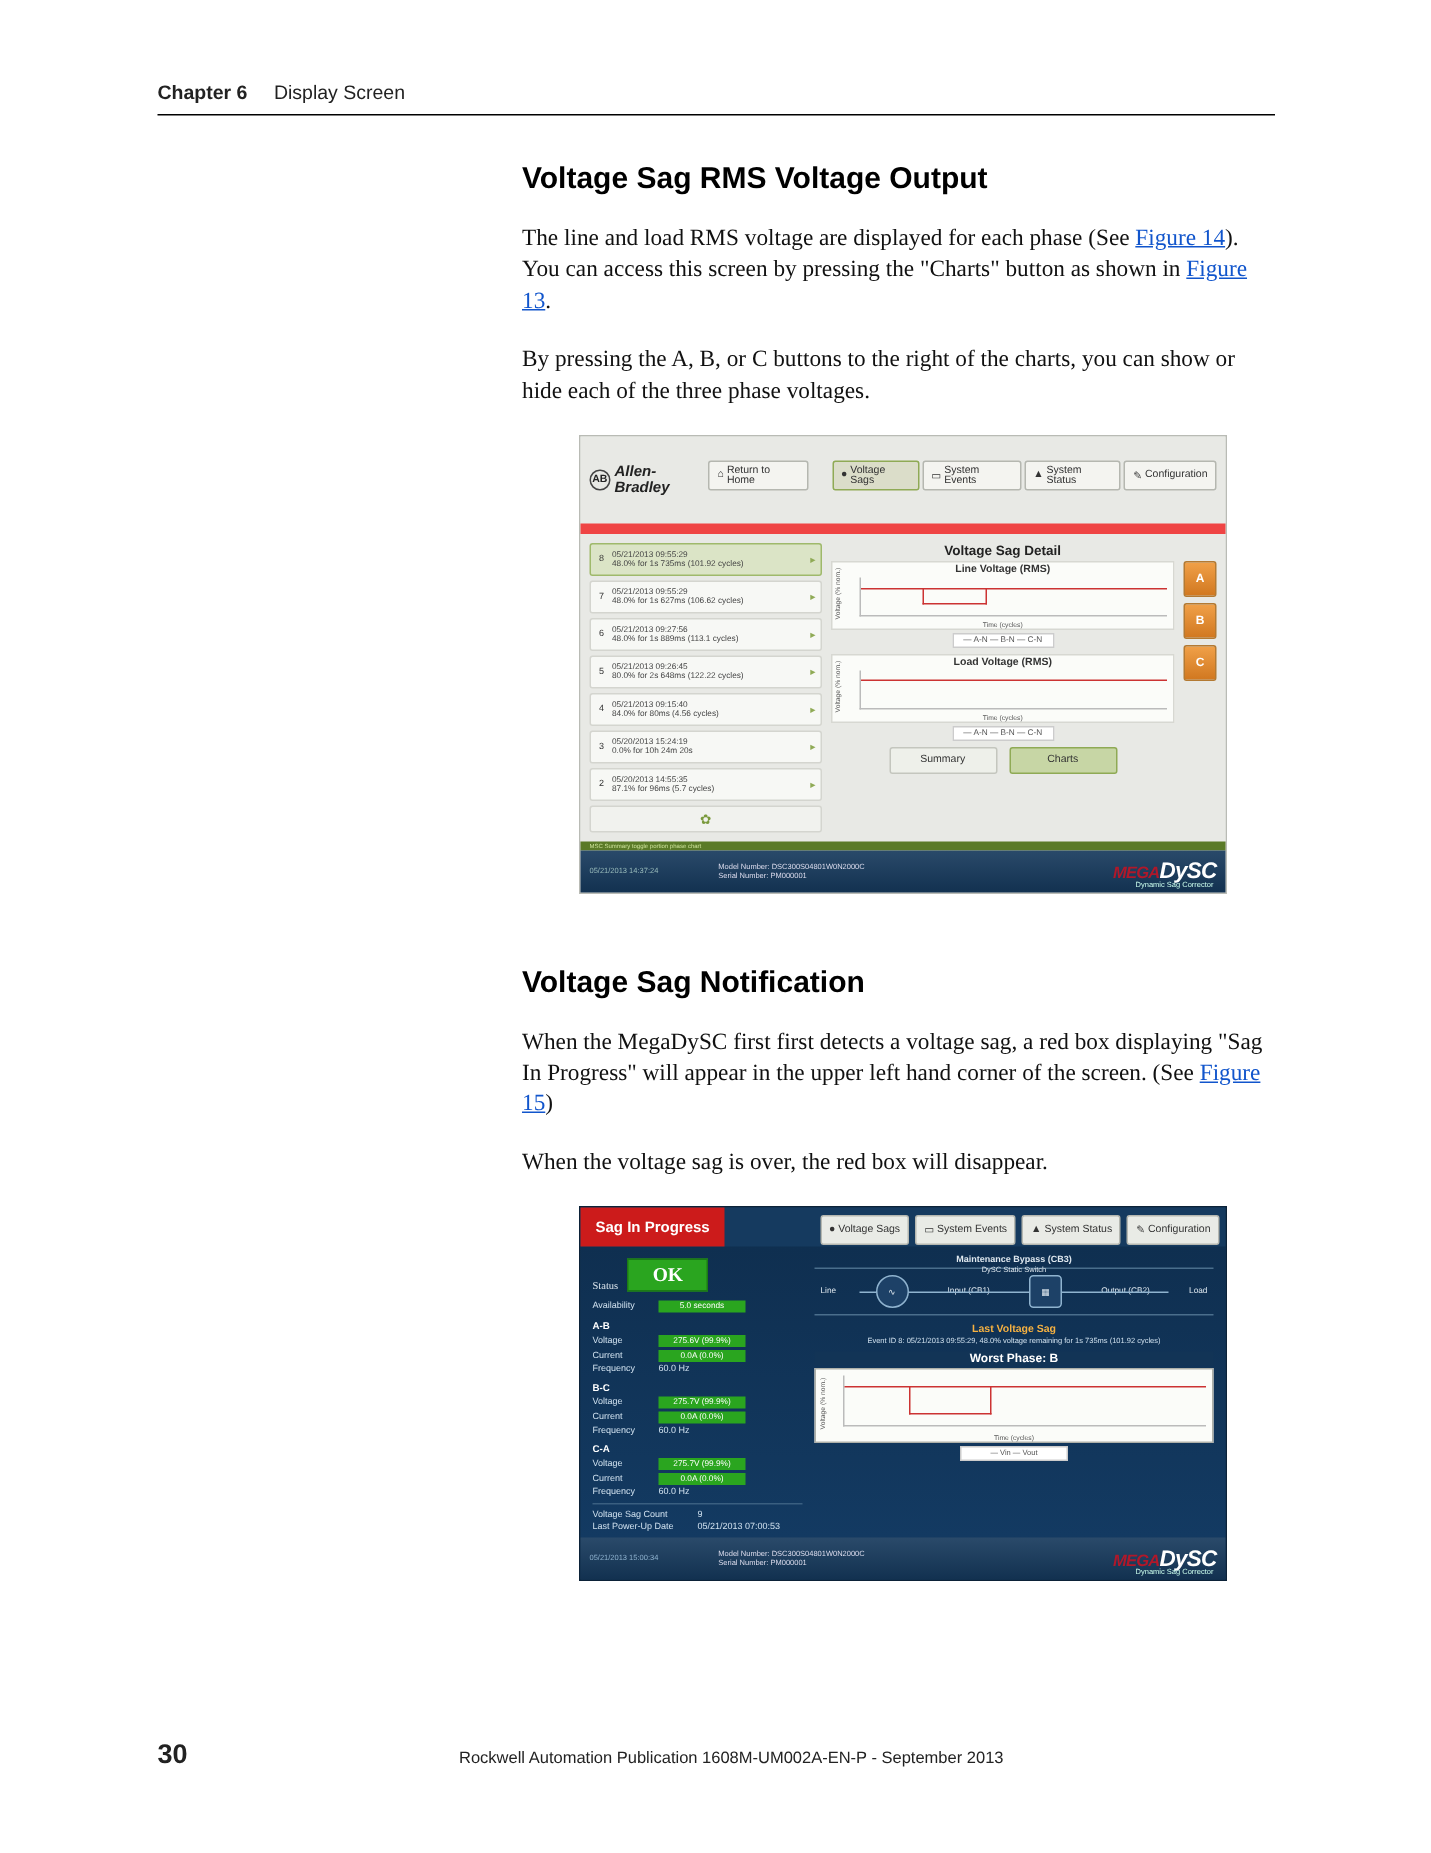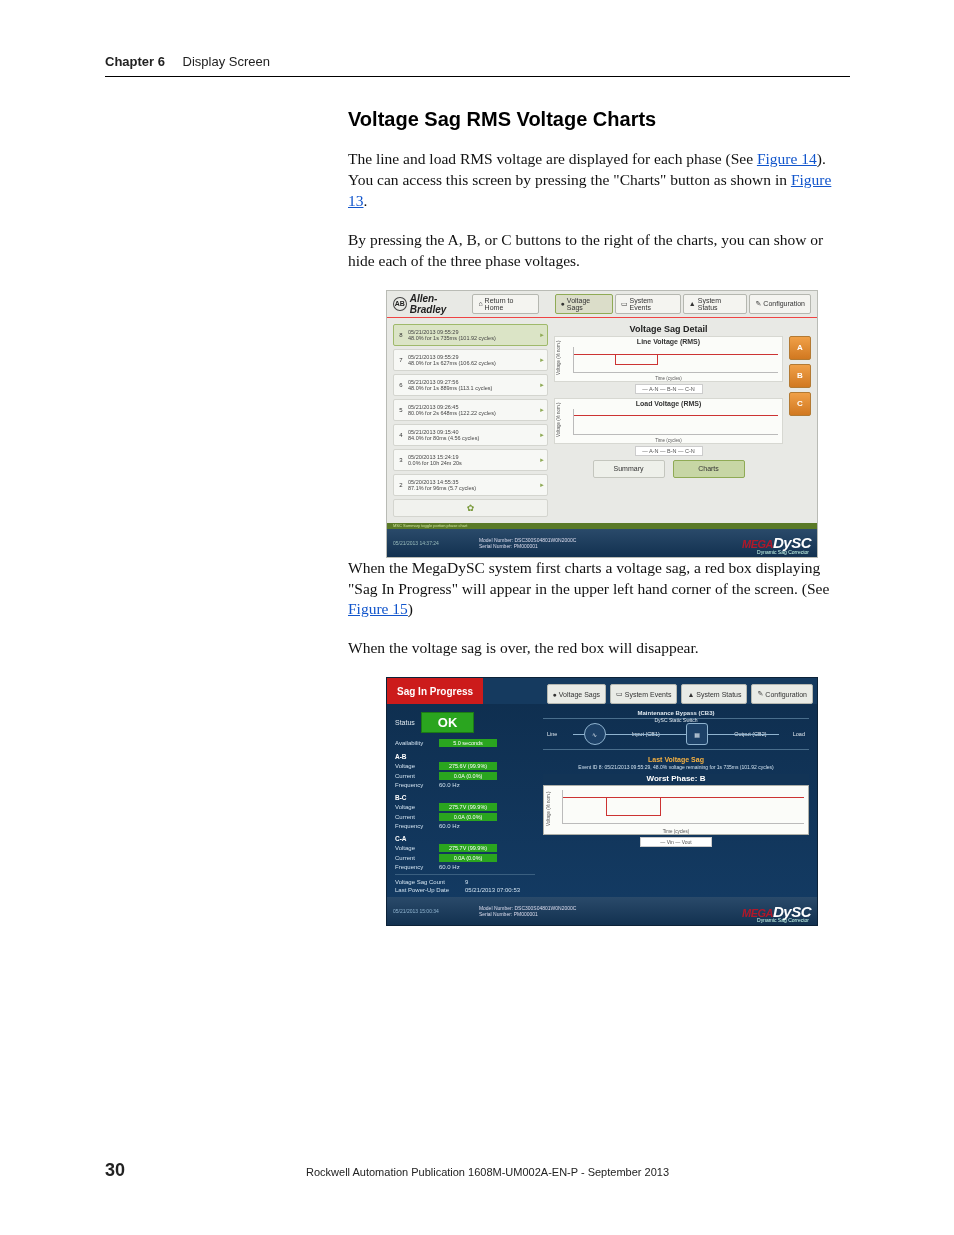--- a/index.html
+++ b/index.html
@@ -71,23 +71,22 @@
     margin-left: 38px;
     background: #e8e9e5;
     border: 1px solid #b9bbb5;
     position: relative;
     font-family: Arial, sans-serif;
   }
   .fig14 .topbar {
     height: 26px;
     background: #e8e9e5;
     display: flex;
-    align-items: center;
-    padding: 0 6px;
-    border-bottom: 1px solid #ef4444;
+    padding: 16px 6px;
+    border-bottom: 7px solid #ef4444;
   }
   .ab-logo {
     display: inline-flex;
     align-items: center;
     font-weight: 700;
     font-style: italic;
     font-size: 10px;
     color: #222;
   }
   .ab-logo .circ {
@@ -233,39 +232,39 @@
   
   .fig15 {
     width: 430px;
     margin-left: 38px;
     background: #153a5f;
     border: 1px solid #0c2238;
     font-family: Arial, sans-serif;
     position: relative;
   }
   .fig15 .top15 {
-    display: flex; align-items: flex-end;
+    display: flex; align-items: center;
     height: 26px;
     background: #153a5f;
   }
   .sagprog {
     background: #cc1b1b; color: #fff; font-weight: 700;
     font-size: 10px; padding: 4px 10px; height: 18px;
     display: flex; align-items: center;
   }
   .top15 .rightbtns {
     margin-left: auto; display: flex; gap: 2px; padding: 3px 4px 0 0;
   }
   .rightbtns .topbtn { background: #e9ebe6; }
   .fig15 .body15 {
     display: flex; gap: 8px; padding: 6px 8px 2px 8px;
     background: linear-gradient(#0f2f50, #133a62);
   }
   .leftcol15 { width: 140px; color: #dfe8ef; font-size: 6px; }
-  .statusrow { display: flex; align-items: center; gap: 6px; margin: 2px 0 6px 0;}
+  .statusrow { display: flex; align-items: flex-end; gap: 6px; margin: 2px 0 6px 0; font-family: Liberation Serif, serif;}
   .statuslbl { font-size: 7px; color: #dfe8ef; }
   .okbox {
     background: #2aa51f; color: #fff; font-weight: 900; font-size: 13px;
     padding: 2px 16px; border: 1px solid #1c7a15;
   }
   .kv { display: flex; align-items: center; margin: 2px 0; }
   .kv .k { width: 44px; color: #cfe0ee; }
   .kv .v { background: #2aa51f; color: #fff; font-size: 5.5px; padding: 1px 4px; min-width: 50px; text-align: center;}
   .kv .vplain { color: #cfe0ee; }
   .sectlbl { font-weight: 700; font-size: 6.5px; margin-top: 6px; color: #fff;}
@@ -335,21 +334,21 @@
 <div class="page">
 
   <div class="running-head">
     <span class="chap">Chapter 6</span>
     <span class="title">Display Screen</span>
   </div>
   <div class="hr-top"></div>
 
   <div class="content">
 
-    <h2 class="sec">Voltage Sag RMS Voltage Charts</h2>
+    <h2 class="sec">Voltage Sag RMS Voltage Output</h2>
 
     <p class="body">
       <span>The line and load RMS voltage are displayed for each phase (See </span><a class="lnk" href="#">Figure 14</a><span>). You can access this screen by pressing the "Charts" button as shown in </span><a class="lnk" href="#">Figure 13</a><span>.</span>
     </p>
 
     <p class="body">By pressing the A, B, or C buttons to the right of the charts, you can show or hide each of the three phase voltages.</p>
 
 
     <div class="fig14">
       <div class="topbar">
@@ -465,23 +464,24 @@
           <span>Model Number:</span> <span>DSC300S04801W0N2000C</span><br>
           <span>Serial Number:</span> <span>PM000001</span>
         </span>
         <span class="brand">
           <span class="mega">MEGA</span><span class="dy">DySC</span>
         </span>
         <span class="sub">Dynamic Sag Corrector</span>
       </div>
     </div>
 
+    <h2 class="sec" style="margin-top:48px">Voltage Sag Notification</h2>
 
     <p class="body">
-      <span>When the MegaDySC system first charts a voltage sag, a red box displaying "Sag In Progress" will appear in the upper left hand corner of the screen. (See </span><a class="lnk" href="#">Figure 15</a><span>)</span>
+      <span>When the MegaDySC first first detects a voltage sag, a red box displaying "Sag In Progress" will appear in the upper left hand corner of the screen. (See </span><a class="lnk" href="#">Figure 15</a><span>)</span>
     </p>
 
     <p class="body">When the voltage sag is over, the red box will disappear.</p>
 
 
     <div class="fig15">
       <div class="top15">
         <div class="sagprog">Sag In Progress</div>
         <div class="rightbtns">
           <span class="topbtn">

